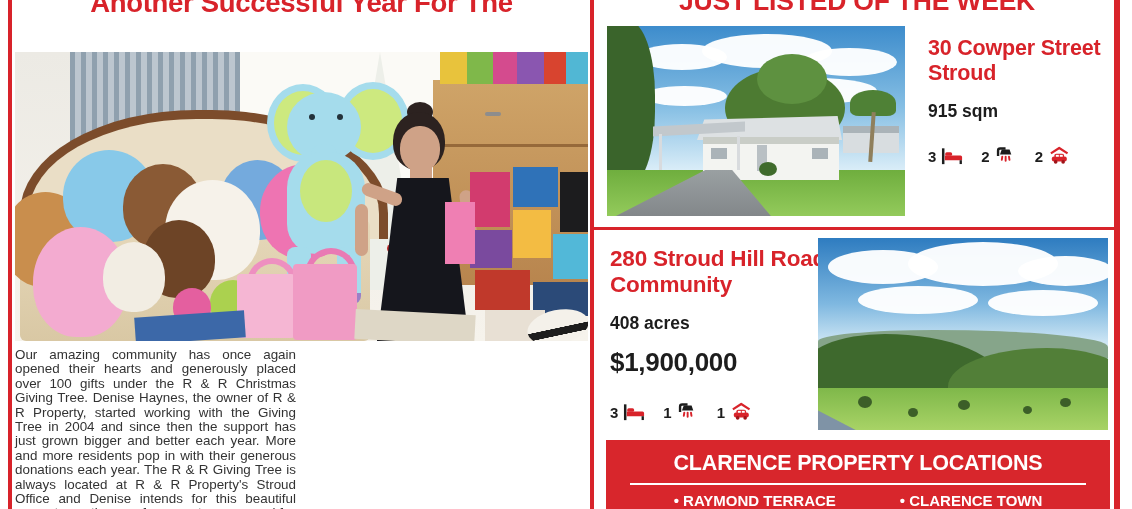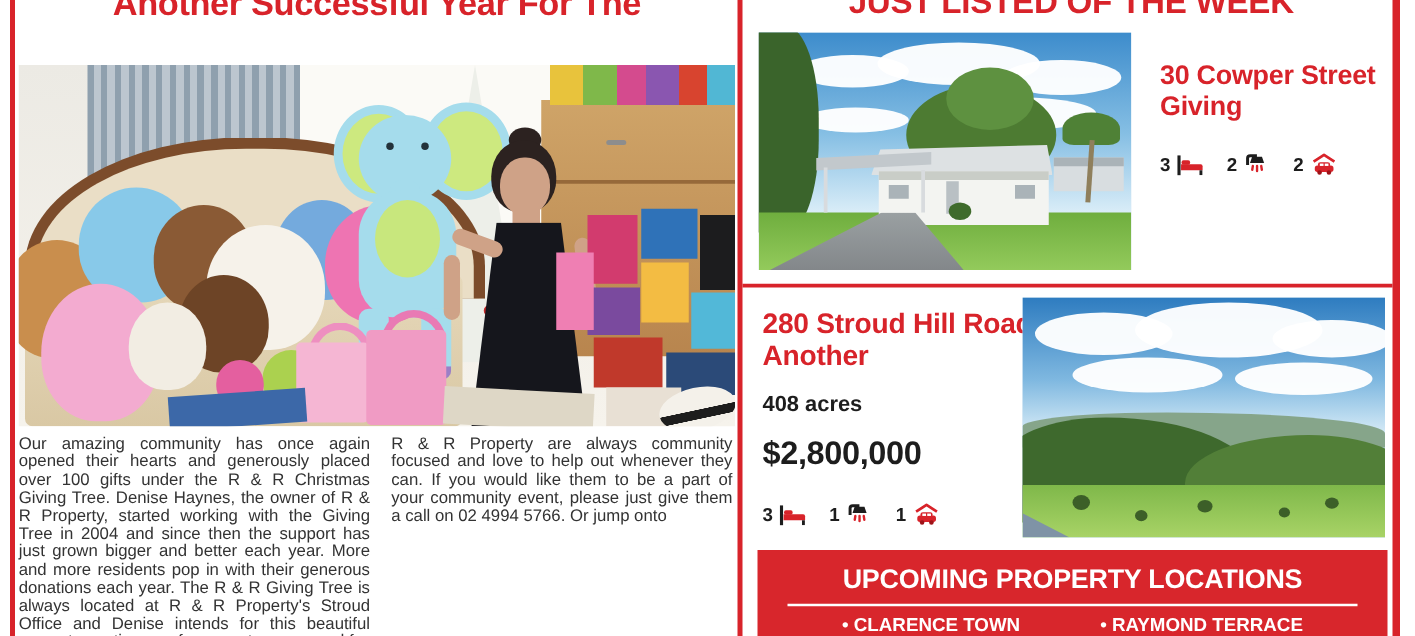--- a/index.html
+++ b/index.html
@@ -149,21 +149,20 @@
     <div style="left:290px;top:196px;width:40px;height:28px;border:6px solid #e97ab4;border-bottom:none;border-radius:30px 30px 0 0;"></div>
     <div style="left:278px;top:212px;width:64px;height:76px;background:#f09bc4;border-radius:4px;"></div>
     <div style="left:120px;top:262px;width:110px;height:27px;background:#3c68a8;transform:rotate(-4deg);"></div>
     <div style="left:340px;top:260px;width:120px;height:30px;background:#ded7c6;transform:rotate(3deg);"></div>
   </div>
 
   <div class="body-col" style="left:15px;width:281px;">
     <p>Our amazing community has once again opened their hearts and generously placed over 100 gifts under the R &amp; R Christmas Giving Tree. Denise Haynes, the owner of R &amp; R Property, started working with the Giving Tree in 2004 and since then the support has just grown bigger and better each year. More and more residents pop in with their generous donations each year.  The R &amp; R Giving Tree is always located at R &amp; R Property's Stroud Office and Denise intends for this beautiful cause to continue on for years to come, and for</p>
   </div>
   <div class="body-col" style="left:313px;width:273px;">
-    <p>R &amp; R Property are always community focused and love to help out whenever they can. If you would like them to be a part of your community event, please just give them a call on 02 4994 5766. Or jump onto</p>
   </div>
 
   <div class="sec-title">JUST LISTED OF THE WEEK</div>
 
   <div class="photo hphoto">
     <div style="left:0;top:0;width:298px;height:148px;background:linear-gradient(180deg,#3d8ccc,#86bfe4 55%,#dff0f9);"></div>
     <span class="cl" style="left:30px;top:18px;width:90px;height:26px;"></span>
     <span class="cl" style="left:95px;top:8px;width:130px;height:34px;"></span>
     <span class="cl" style="left:195px;top:22px;width:95px;height:28px;"></span>
     <span class="cl" style="left:150px;top:52px;width:120px;height:26px;"></span>
@@ -180,25 +179,26 @@
     <div style="left:150px;top:119px;width:10px;height:26px;background:#b9c0c4;"></div>
     <div style="left:104px;top:122px;width:16px;height:11px;background:#aab3b8;"></div>
     <div style="left:205px;top:122px;width:16px;height:11px;background:#aab3b8;"></div>
     <div style="left:46px;top:98px;width:92px;height:10px;background:#c2c8cc;transform:skewY(-3deg);"></div>
     <div style="left:52px;top:108px;width:3px;height:36px;background:#d8dbde;"></div>
     <div style="left:130px;top:110px;width:3px;height:34px;background:#d8dbde;"></div>
     <div style="left:0;top:144px;width:298px;height:46px;background:linear-gradient(180deg,#9aa0a2,#83878a);clip-path:polygon(33% 0,42% 0,55% 100%,3% 100%);"></div>
     <div style="left:152px;top:136px;width:18px;height:14px;background:#3f6b2c;border-radius:50%;"></div>
   </div>
 
-  <div class="abs" style="left:928px;top:36px;width:190px;margin-top:12px;">
+  <div class="abs" style="left:928px;top:36px;width:190px;">
     <div class="addr">
       <div>30 Cowper Street</div>
-      <div>Giving</div>
-    </div>
+      <div>Stroud</div>
+    </div>
+    <div class="size">915 sqm</div>
     <div class="featrow">
       <span class="num">3</span>
       <svg class="picon">
           <use href="#i-bed"></use>
         </svg>
       <span class="gap"></span>
       <span class="num">2</span>
       <svg class="picon">
           <use href="#i-shower"></use>
         </svg>
@@ -206,24 +206,24 @@
       <span class="num">2</span>
       <svg class="picon">
           <use href="#i-car"></use>
         </svg>
     </div>
   </div>
 
   <div class="abs" style="left:610px;top:246px;width:235px;">
     <div class="addr addr2">
       <div>280 Stroud Hill Road,</div>
-      <div>Another</div>
+      <div>Community</div>
     </div>
     <div class="size">408 acres</div>
-    <div class="price price2">$2,800,000</div>
+    <div class="price price2">$1,900,000</div>
     <div class="featrow">
       <span class="num">3</span>
       <svg class="picon">
           <use href="#i-bed"></use>
         </svg>
       <span class="gap"></span>
       <span class="num">1</span>
       <svg class="picon">
           <use href="#i-shower"></use>
         </svg>
@@ -248,21 +248,21 @@
     <div style="left:0;top:150px;width:290px;height:42px;background:linear-gradient(180deg,#7fb84a,#a8d366);"></div>
     <span style="left:40px;top:158px;width:14px;height:12px;background:#3c5f28;border-radius:50%;"></span>
     <span style="left:90px;top:170px;width:10px;height:9px;background:#3c5f28;border-radius:50%;"></span>
     <span style="left:140px;top:162px;width:12px;height:10px;background:#3c5f28;border-radius:50%;"></span>
     <span style="left:205px;top:168px;width:9px;height:8px;background:#3c5f28;border-radius:50%;"></span>
     <span style="left:242px;top:160px;width:11px;height:9px;background:#3c5f28;border-radius:50%;"></span>
     <div style="left:0;top:166px;width:58px;height:26px;background:#7f93a6;clip-path:polygon(0 25%,65% 100%,0 100%);"></div>
   </div>
 
   <div class="banner">
-    <div class="btitle">UPCOMING PROPERTY LOCATIONS</div>
+    <div class="btitle">CLARENCE PROPERTY LOCATIONS</div>
     <div class="brule"></div>
     <div class="blocs">
+      <span>• RAYMOND TERRACE</span>
       <span>• CLARENCE TOWN</span>
-      <span>• RAYMOND TERRACE</span>
     </div>
   </div>
 
 </div>
 
 </body></html>

